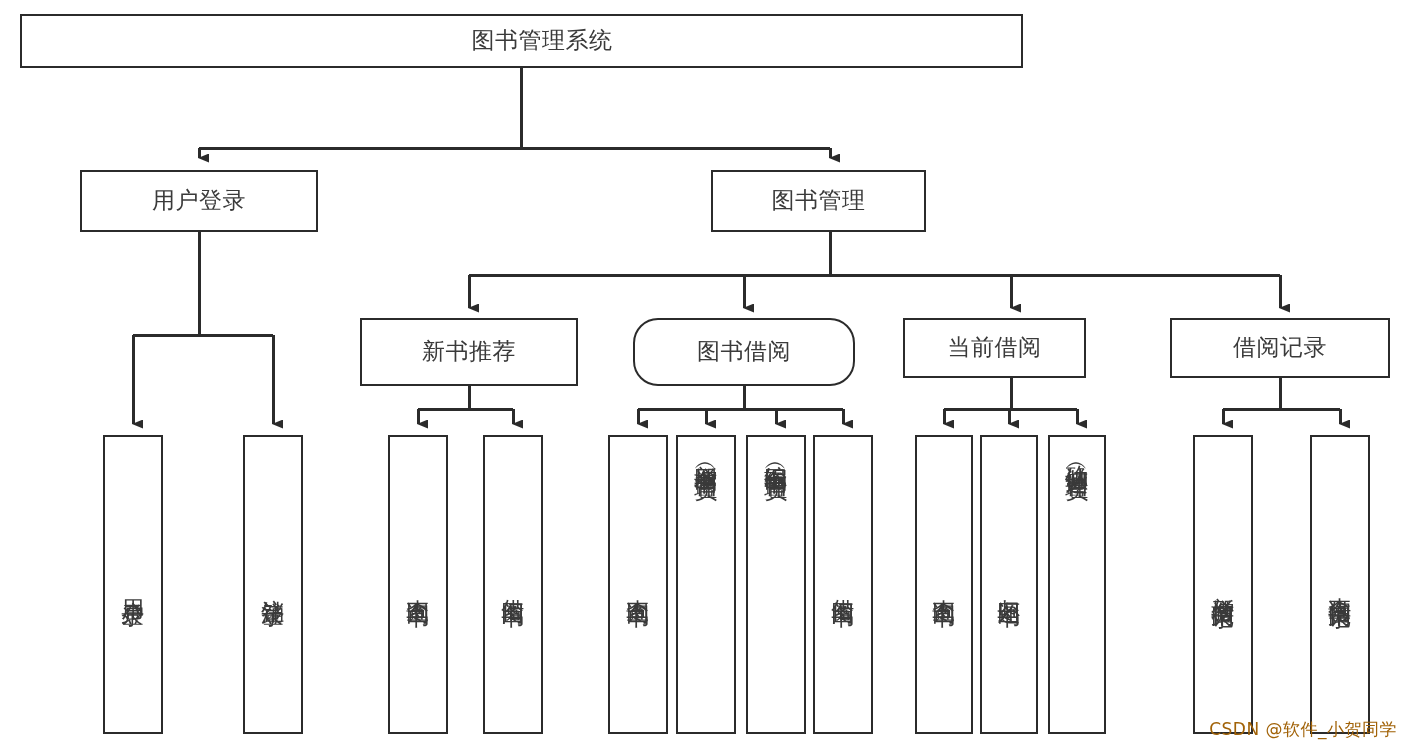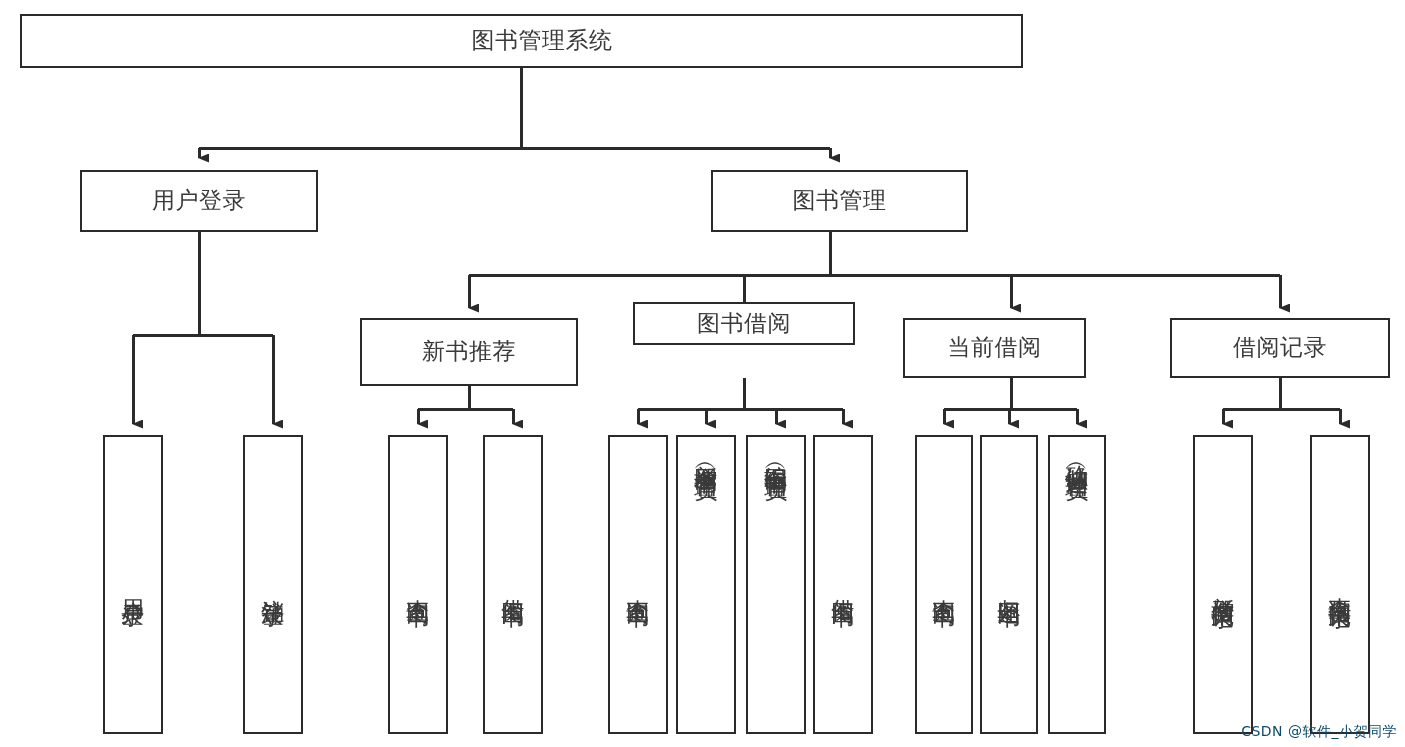--- a/index.html
+++ b/index.html
@@ -61,22 +61,22 @@
     left: 0;
     top: 0;
     width: 1405px;
     height: 747px;
     pointer-events: none;
   }
   #watermark {
     position: absolute;
     right: 8px;
     bottom: 6px;
-    color: #0c4a6e;
-    font-size: 14px;
+    color: #a16207;
+    font-size: 17px;
     letter-spacing: 0.5px;
     white-space: nowrap;
     user-select: none;
   }
 </style>
 </head>
 <body>
 
 <div id="diagram-root">
 
@@ -131,28 +131,28 @@
     </g>
   </svg>
 
   <div class="node-box" id="node-root" style="left: 20px; top: 14px; width: 1003px; height: 54px; padding-left: 41px;">
     <span class="node-label">图书管理系统</span>
   </div>
 
   <div class="node-box" id="node-user-login" style="left: 80px; top: 170px; width: 238px; height: 62px;">
     <span class="node-label">用户登录</span>
   </div>
-  <div class="node-box" id="node-book-manage" style="left: 711px; top: 170px; width: 257px; height: 62px;">
+  <div class="node-box" id="node-book-manage" style="left: 711px; top: 170px; width: 215px; height: 62px;">
     <span class="node-label">图书管理</span>
   </div>
 
   <div class="node-box" id="node-new-book-recommend" style="left: 360px; top: 318px; width: 218px; height: 68px;">
     <span class="node-label">新书推荐</span>
   </div>
-  <div class="node-box" id="node-book-borrow" style="left: 633px; top: 302px; width: 222px; height: 43px;">
+  <div class="node-box" id="node-book-borrow" style="left: 633px; top: 318px; width: 222px; height: 68px; border-radius: 25px;">
     <span class="node-label">图书借阅</span>
   </div>
   <div class="node-box" id="node-current-borrow" style="left: 903px; top: 318px; width: 183px; height: 60px;">
     <span class="node-label">当前借阅</span>
   </div>
   <div class="node-box" id="node-borrow-record" style="left: 1170px; top: 318px; width: 220px; height: 60px;">
     <span class="node-label">借阅记录</span>
   </div>
 
   <div id="leaf-container">

